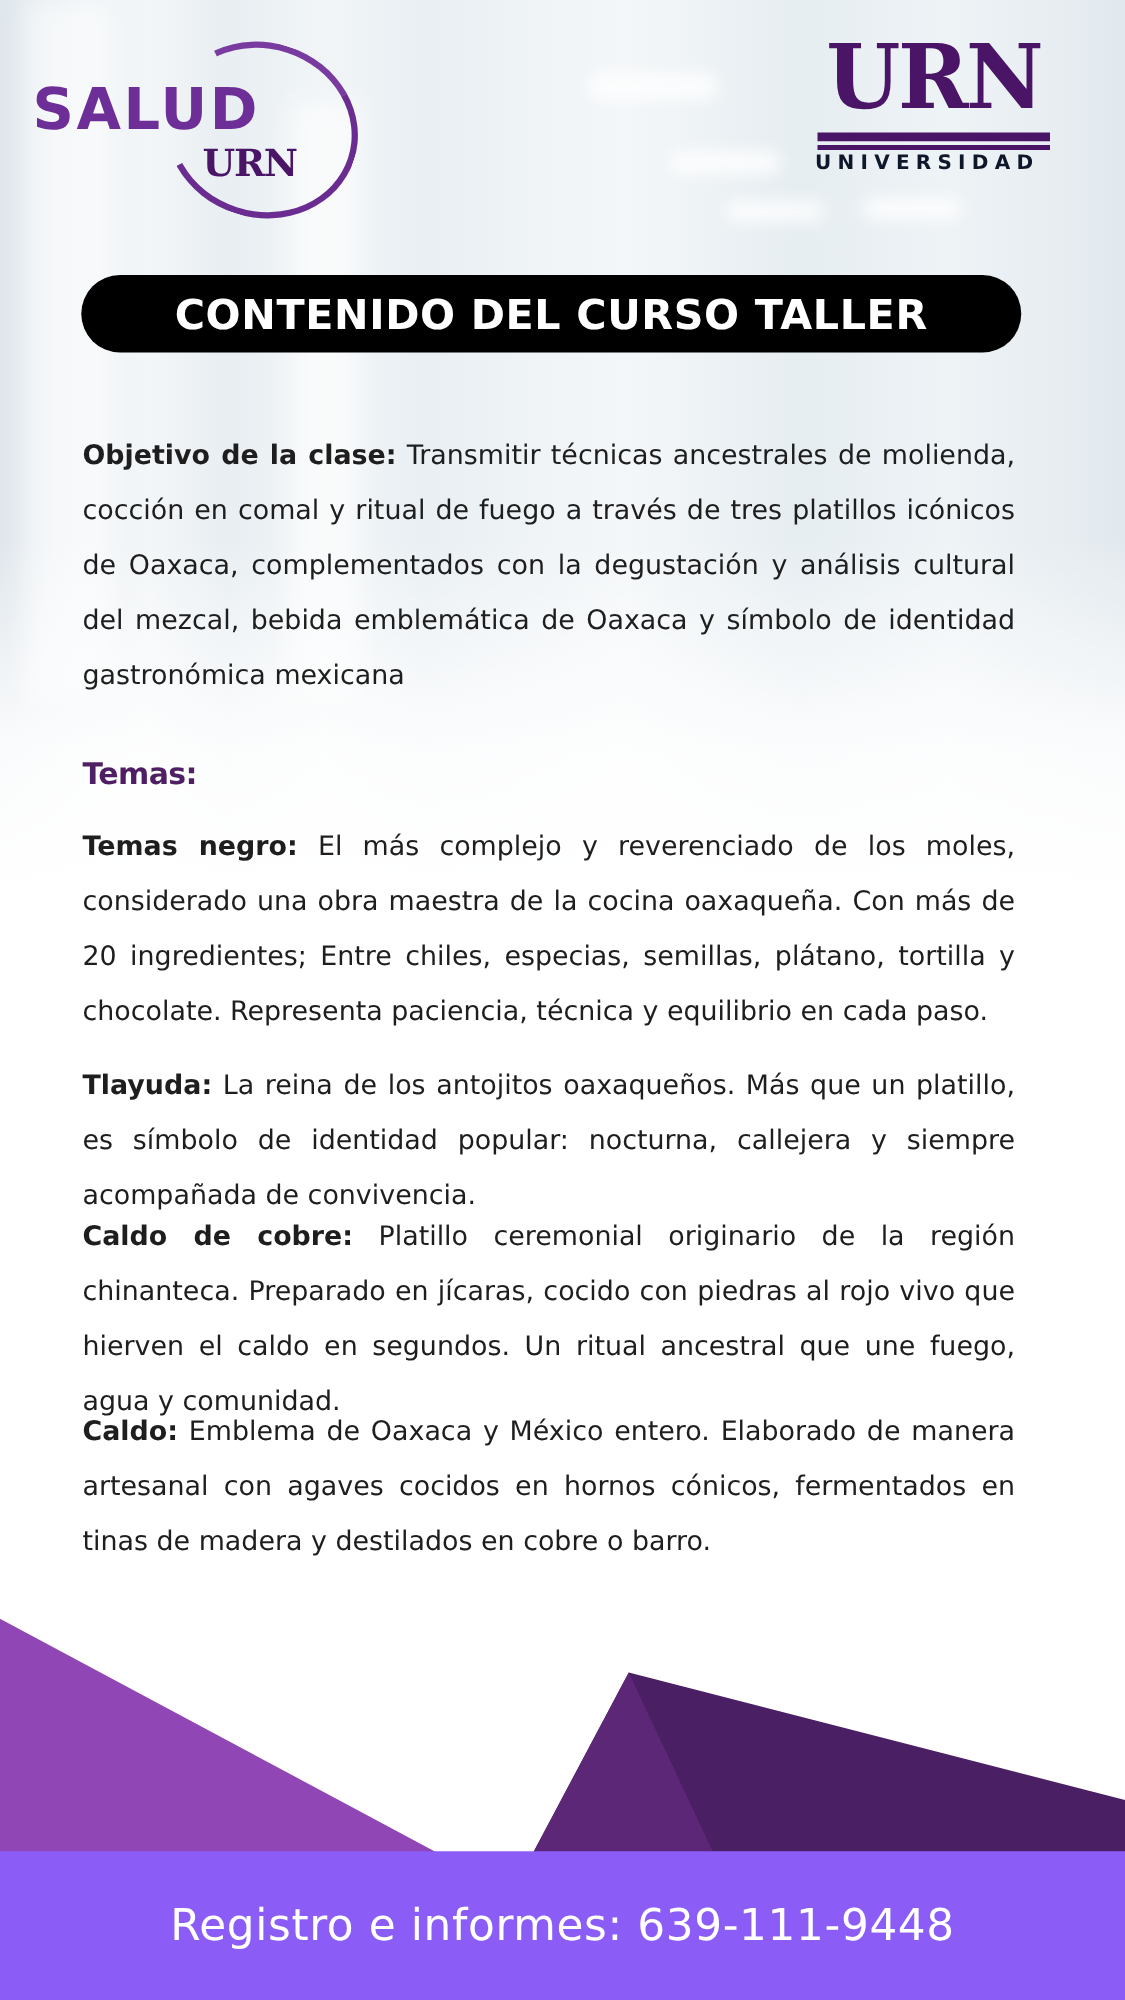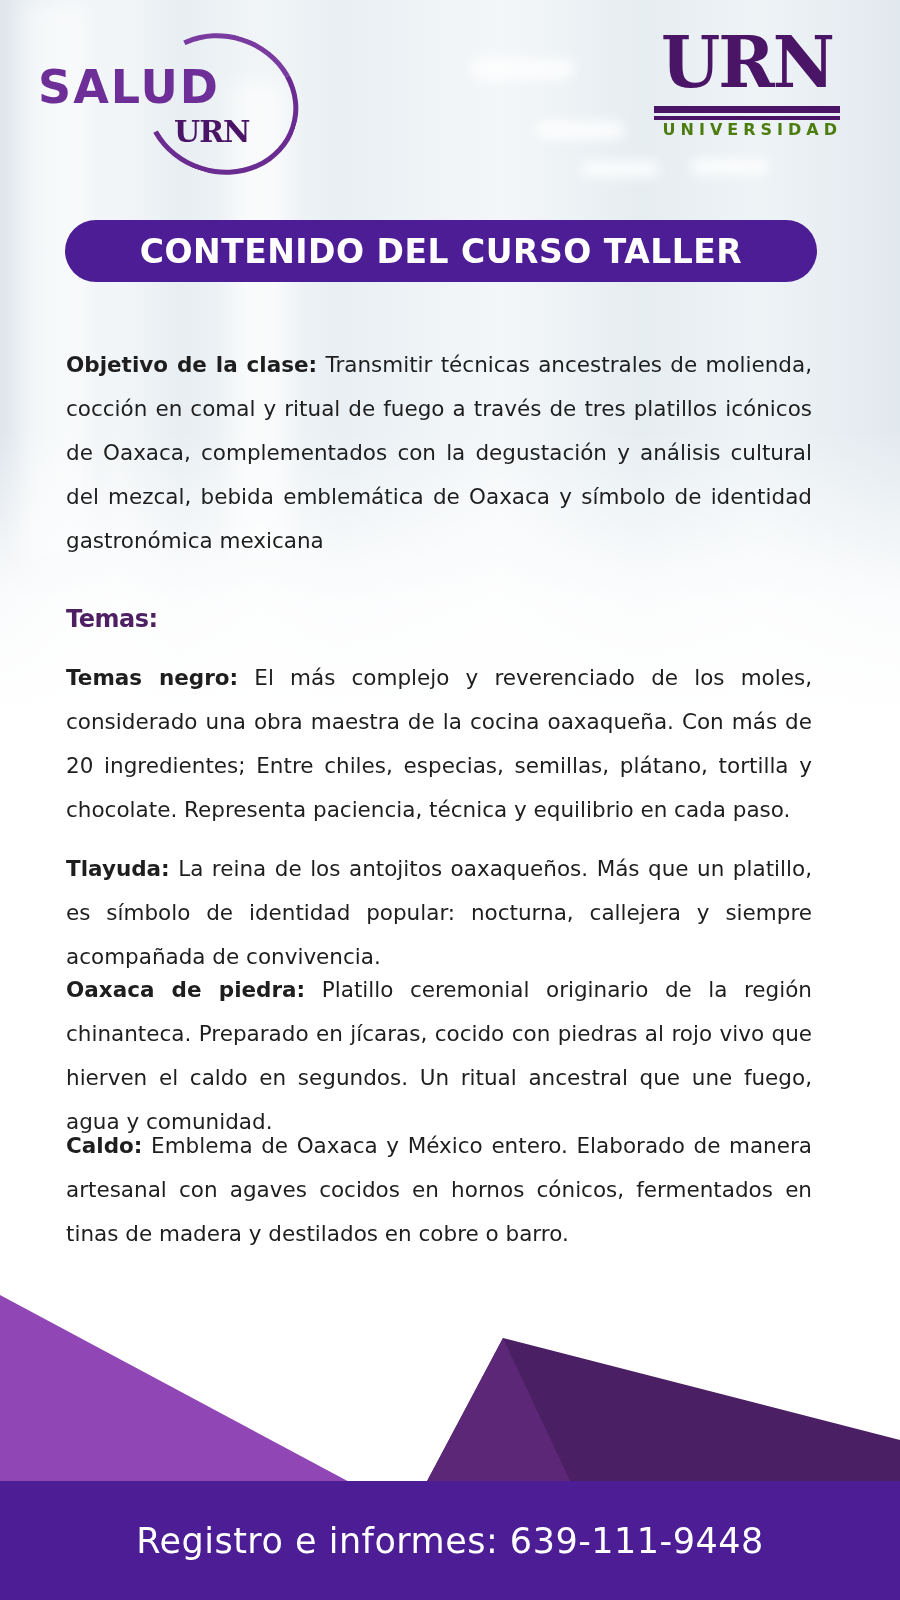--- a/index.html
+++ b/index.html
@@ -20,21 +20,21 @@
     .bg-light {
       position: absolute; border-radius: 20px; background: rgba(255,255,255,0.75);
       filter: blur(6px);
     }
     .bg-col {
       position: absolute; background: rgba(255,255,255,0.55); filter: blur(10px);
     }
 
     
     .logo-salud {
-      position: absolute; left: 34px; top: 22px; width: 250px; height: 135px;
+      position: absolute; left: 22px; top: 22px; width: 250px; height: 135px;
     }
     .logo-salud .ring {
       position: absolute; left: 110px; top: 12px; width: 155px; height: 140px;
       border: 5px solid #6a2c91; border-radius: 50%;
       border-left-color: transparent; border-top-color: #7a3ba0;
       transform: rotate(18deg);
     }
     .logo-salud .salud {
       position: absolute; left: 4px; top: 38px;
       font-family: "DejaVu Sans", sans-serif; font-weight: bold; font-size: 46px;
@@ -50,29 +50,29 @@
     }
     .logo-urn .big {
       position: absolute; left: 0; top: -8px; width: 190px; text-align: center;
       font-family: "DejaVu Serif", serif; font-weight: bold; font-size: 68px;
       color: #4a1566; letter-spacing: -2px; line-height: 80px;
       transform: scaleY(1.05);
     }
     .logo-urn .bar1 { position: absolute; left: 2px; top: 76px; width: 186px; height: 7px; background: #4a1566; }
     .logo-urn .bar2 { position: absolute; left: 2px; top: 86px; width: 186px; height: 4px; background: #4a1566; }
     .logo-urn .uni {
-      position: absolute; left: 0; top: 90px; width: 190px; text-align: right;
+      position: absolute; left: 0; top: 90px; width: 190px; text-align: left;
       font-family: "DejaVu Sans", sans-serif; font-weight: bold; font-size: 16px;
-      letter-spacing: 5px; color: #4d7c0f;
+      letter-spacing: 5px; color: #0f172a;
     }
 
     
     .title-pill {
       position: absolute; left: 65px; top: 220px; width: 752px; height: 62px;
-      background: #4c1d95; border-radius: 31px;
+      background: #000000; border-radius: 31px;
       display: flex; align-items: center; justify-content: center;
     }
     .title-pill span {
       color: #ffffff; font-family: "DejaVu Sans", sans-serif; font-weight: bold;
       font-size: 33px; letter-spacing: 0.5px;
     }
 
     
     .content {
       position: absolute; left: 66px; width: 746px;
@@ -90,21 +90,21 @@
     .topic-2 { top: 847px; }
     .topic-3 { top: 968px; }
     .topic-4 { top: 1124px; }
 
     
     .deco { position: absolute; left: 0; top: 1290px; width: 900px; height: 200px; }
 
     
     .footer {
       position: absolute; left: 0; top: 1481px; width: 900px; height: 119px;
-      background: #4c1d95;
+      background: #8b5cf6;
       display: flex; align-items: center; justify-content: center;
     }
     .footer span {
       color: #ffffff; font-family: "DejaVu Sans", sans-serif; font-size: 35px;
       letter-spacing: 0.5px;
     }
   </style>
 </head>
 <body>
 
@@ -139,21 +139,21 @@
 
 <div class="temas-head">Temas:</div>
 
 <p class="content topic-1">
   <b>Temas negro:</b><span> El más complejo y reverenciado de los moles, considerado una obra maestra de la cocina oaxaqueña. Con más de 20 ingredientes; Entre chiles, especias, semillas, plátano, tortilla y chocolate. Representa paciencia, técnica y equilibrio en cada paso.</span>
 </p>
 <p class="content topic-2">
   <b>Tlayuda:</b><span> La reina de los antojitos oaxaqueños. Más que un platillo, es símbolo de identidad popular: nocturna, callejera y siempre acompañada de convivencia.</span>
 </p>
 <p class="content topic-3">
-  <b>Oaxaca de piedra:</b><span> Platillo ceremonial originario de la región chinanteca. Preparado en jícaras, cocido con piedras al rojo vivo que hierven el caldo en segundos. Un ritual ancestral que une fuego, agua y comunidad.</span>
+  <b>Caldo de cobre:</b><span> Platillo ceremonial originario de la región chinanteca. Preparado en jícaras, cocido con piedras al rojo vivo que hierven el caldo en segundos. Un ritual ancestral que une fuego, agua y comunidad.</span>
 </p>
 <p class="content topic-4">
   <b>Caldo:</b><span> Emblema de Oaxaca y México entero. Elaborado de manera artesanal con agaves cocidos en hornos cónicos, fermentados en tinas de madera y destilados en cobre o barro.</span>
 </p>
 
 <svg class="deco" viewBox="0 0 900 200">
   <polygon points="0,5 0,195 355,195" fill="#9146b5"></polygon>
   <polygon points="503,48 425,195 900,195 900,150" fill="#4b1f63"></polygon>
   <polygon points="503,48 425,195 572,195" fill="#5c2777"></polygon>
 </svg>

